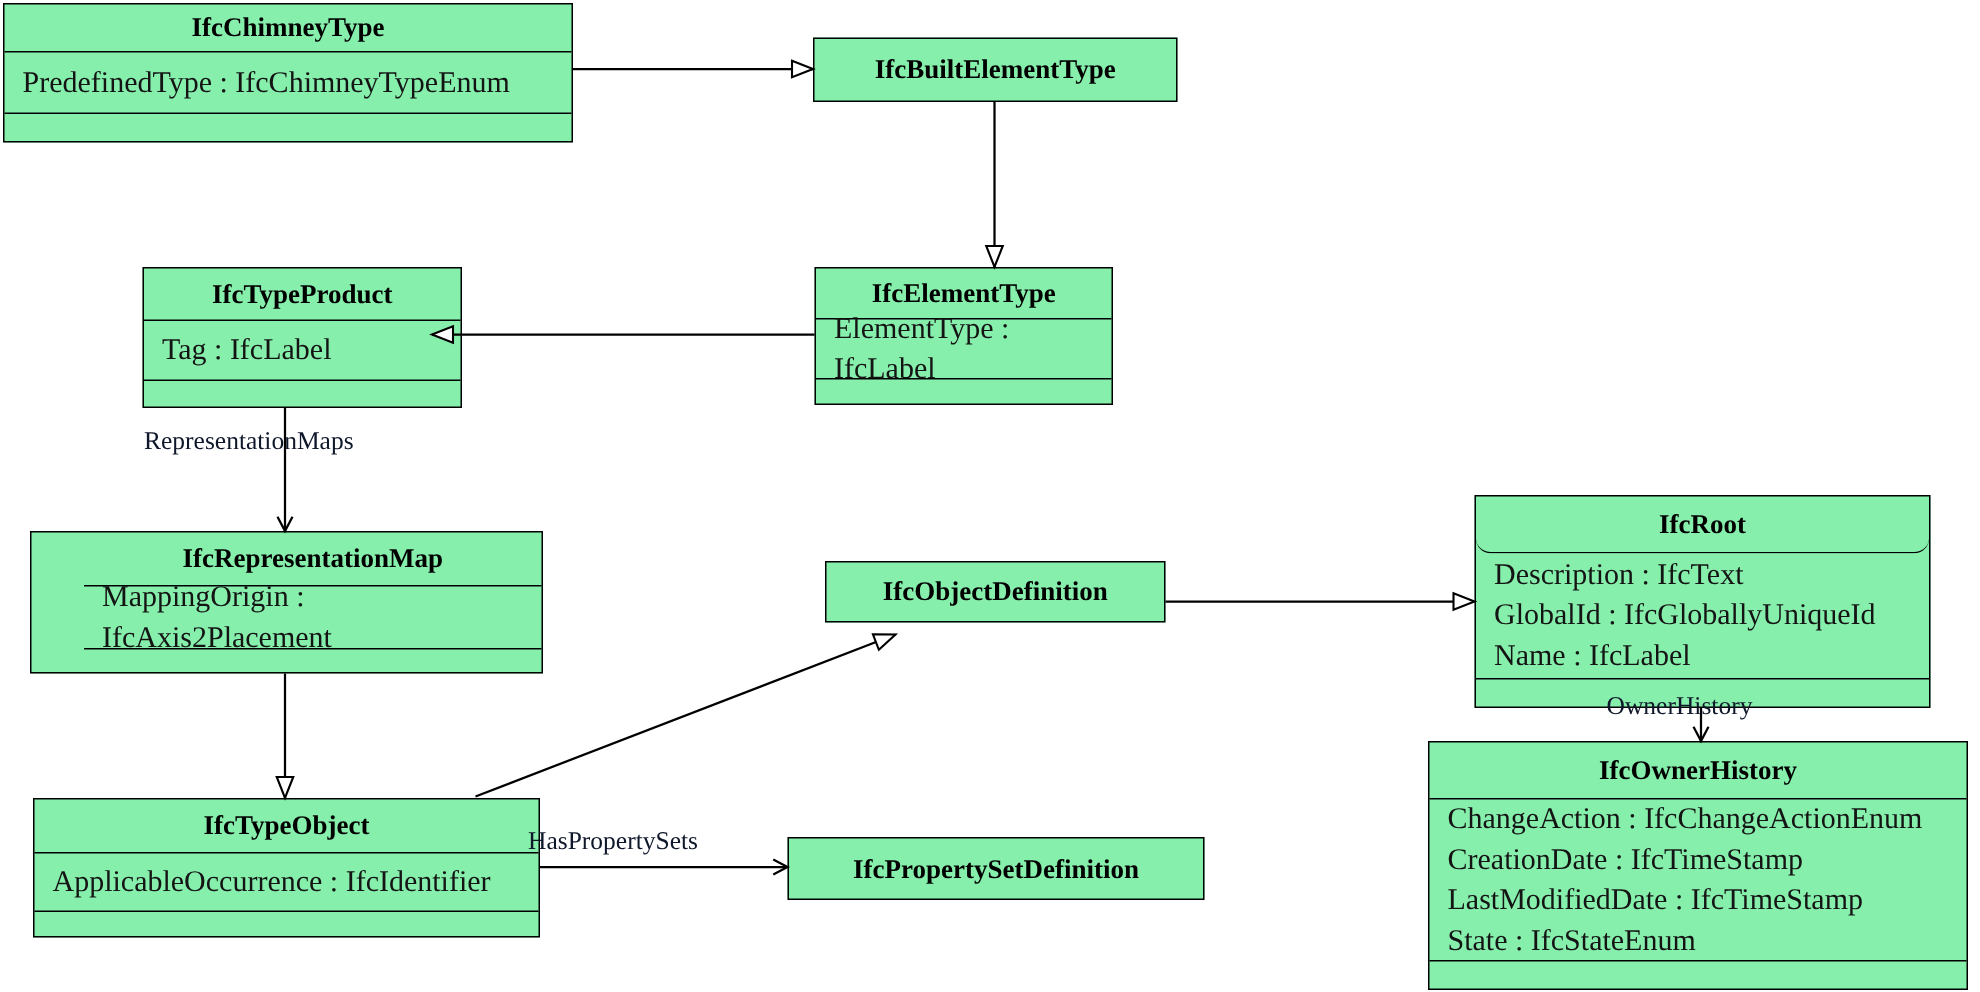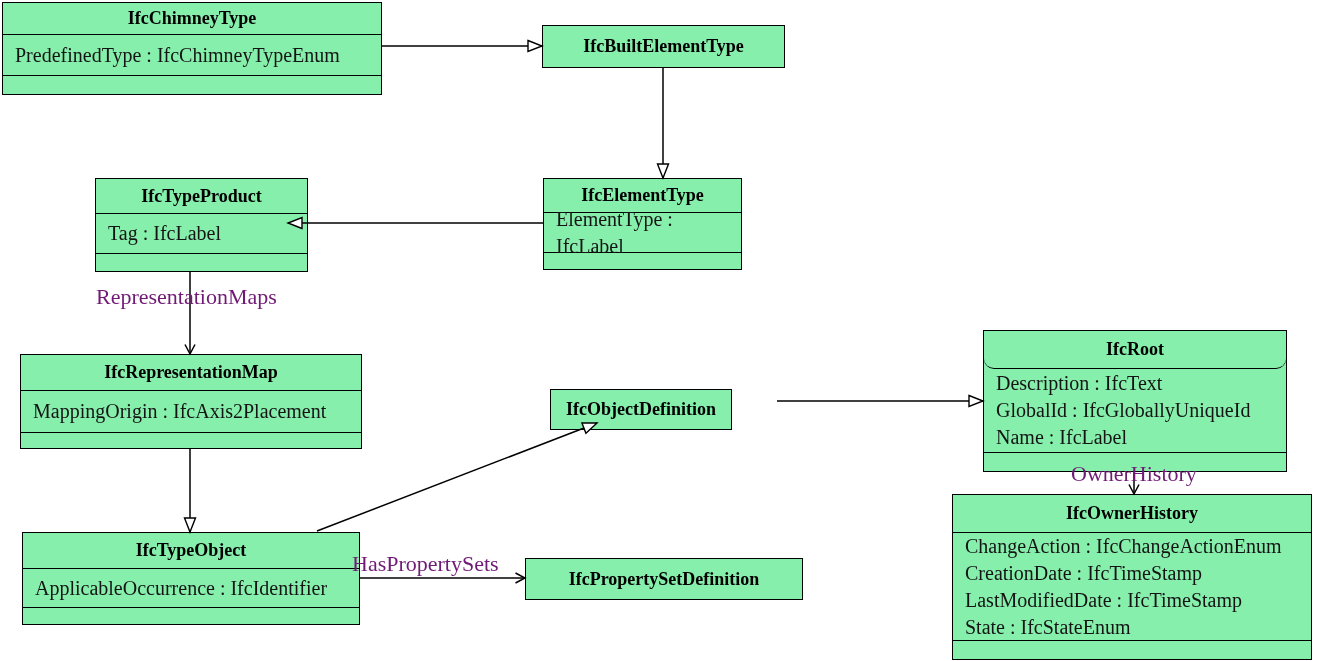--- a/index.html
+++ b/index.html
@@ -18,21 +18,21 @@
   .uml-title.divided{border-bottom:1.3px solid #000000;}
   .uml-attrs{
     box-sizing:border-box;border-bottom:1.3px solid #000000;
     display:flex;flex-direction:column;justify-content:center;
     padding-left:12px;font-size:20px;color:#141414;line-height:27px;flex:0 0 auto;
   }
   .uml-empty{flex:1 1 auto;}
   .single .uml-title{flex:1 1 auto;}
   .edges{position:absolute;left:0;top:0;z-index:2;pointer-events:none;}
   .edge-label{
-    position:absolute;z-index:3;font-size:22px;color:#701a75;white-space:nowrap;
+    position:absolute;z-index:3;font-size:17px;color:#0f172a;white-space:nowrap;
   }
 </style>
 </head>
 <body>
 
 <div class="stage">
 
   <svg class="edges" width="1320" height="661" viewBox="0 0 1320 661">
     <defs>
       <marker id="tri" markerWidth="18" markerHeight="16" refX="15.5" refY="7" orient="auto" markerUnits="userSpaceOnUse">
@@ -74,37 +74,37 @@
   </div>
 
   <div class="uml-class" style="left:95px;top:178px;width:213px;height:94px;">
     <div class="uml-title divided" style="height:35px;">IfcTypeProduct</div>
     <div class="uml-attrs" style="height:40px;">
       <div>Tag : IfcLabel</div>
     </div>
     <div class="uml-empty"></div>
   </div>
 
-  <div class="uml-class" style="left:20px;top:354px;width:342px;height:95px;">
+  <div class="uml-class" style="left:20px;top:354px;width:342px;height:95px;padding-left:35px;">
     <div class="uml-title divided" style="height:36px;">IfcRepresentationMap</div>
     <div class="uml-attrs" style="height:42px;">
       <div>MappingOrigin : IfcAxis2Placement</div>
     </div>
     <div class="uml-empty"></div>
   </div>
 
   <div class="uml-class" style="left:22px;top:532px;width:338px;height:93px;">
     <div class="uml-title divided" style="height:36px;">IfcTypeObject</div>
     <div class="uml-attrs" style="height:39px;">
       <div>ApplicableOccurrence : IfcIdentifier</div>
     </div>
     <div class="uml-empty"></div>
   </div>
 
-  <div class="uml-class single" style="left:550px;top:389px;width:182px;height:41px;">
+  <div class="uml-class single" style="left:550px;top:374px;width:227px;height:41px;">
     <div class="uml-title">IfcObjectDefinition</div>
   </div>
 
   <div class="uml-class single" style="left:525px;top:558px;width:278px;height:42px;">
     <div class="uml-title">IfcPropertySetDefinition</div>
   </div>
 
   <div class="uml-class" style="left:983px;top:330px;width:304px;height:142px;">
     <div class="uml-title divided" style="height:38px;border-radius:10px;">IfcRoot</div>
     <div class="uml-attrs" style="height:84px;">

